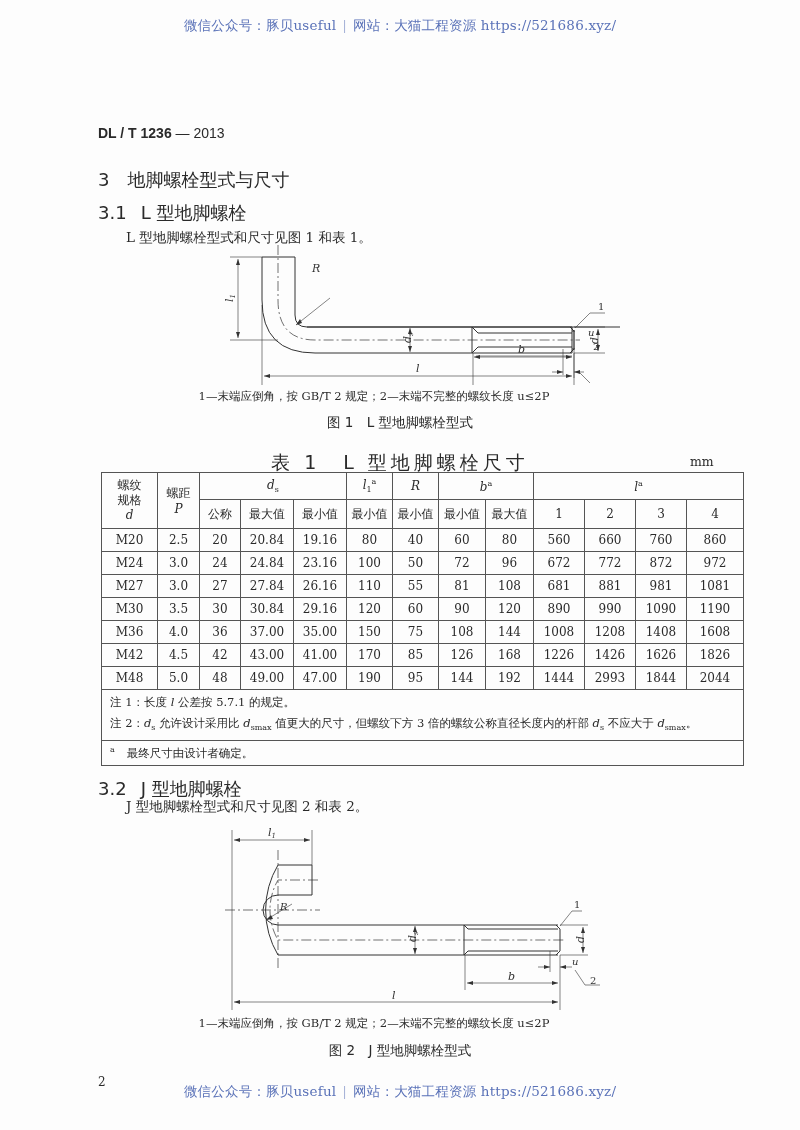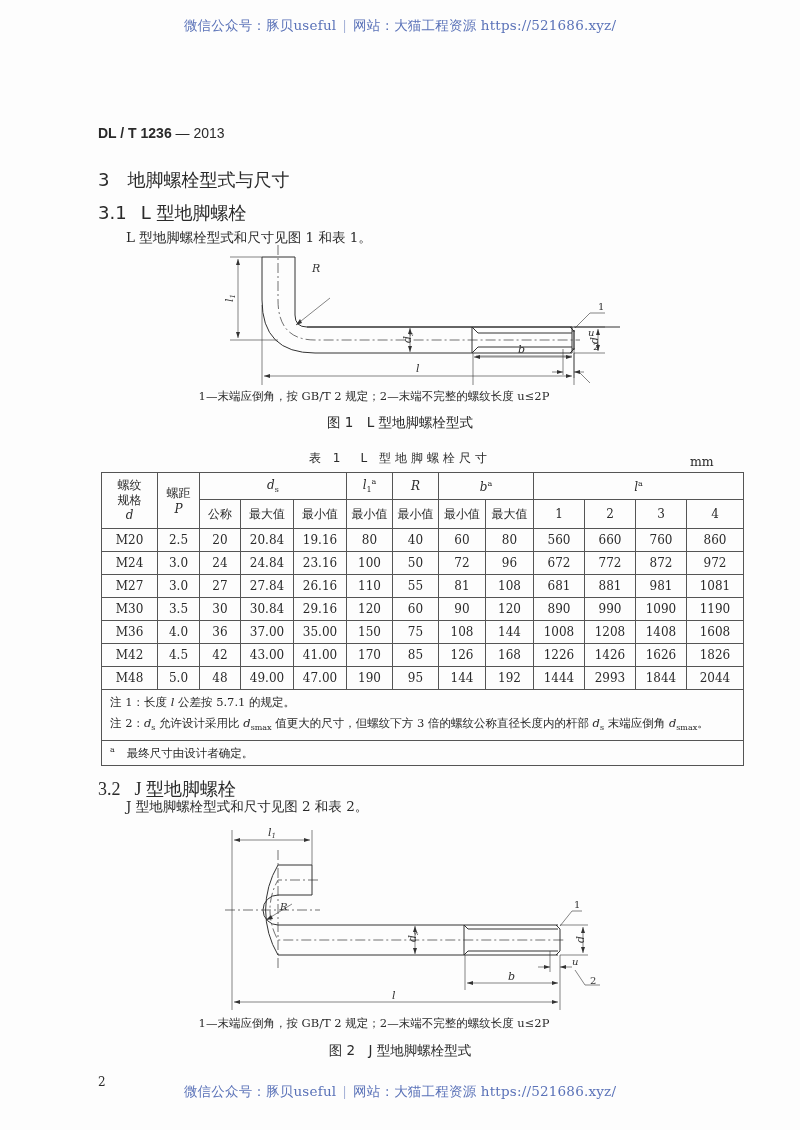--- a/index.html
+++ b/index.html
@@ -12,21 +12,21 @@
     left: 0; width: 800px; text-align: center; font-size: 13.5px; color: #5a72b8;
     font-family: "DejaVu Serif", serif; letter-spacing: 0.2px;
   }
   .watermark .sep { color: #a8b4d8; margin: 0 6px; }
   .std-code { left: 98px; top: 125px; font-family: "Liberation Sans", sans-serif; font-size: 14px; font-weight: bold; }
   .std-code .year { font-weight: normal; }
   .h3 { font-family: "DejaVu Sans", sans-serif; font-size: 18px; }
   .para { font-size: 13.5px; }
   .caption-note { font-size: 11.5px; width: 748px; text-align: center; left: 0; }
   .fig-title { font-family: "DejaVu Sans", sans-serif; font-size: 13.5px; width: 800px; left: 0; text-align: center; }
-  .tbl-title { font-family: "DejaVu Sans", sans-serif; font-size: 12px; left: 0; width: 800px; text-align: center; letter-spacing: 4px; }
+  .tbl-title { font-family: "DejaVu Sans", sans-serif; font-size: 19px; left: 0; width: 800px; text-align: center; letter-spacing: 4px; }
   .unit { left: 690px; top: 454px; font-size: 12.5px; }
   table.spec {
     position: absolute; left: 101px; top: 472px; width: 642px;
     border-collapse: collapse; font-size: 12px; table-layout: fixed;
   }
   table.spec td { border: 1px solid #555; text-align: center; padding: 0; height: 22px; }
   table.spec tr.h1 td { height: 26px; }
   table.spec tr.h2 td { height: 28px; }
   table.spec td.notes { text-align: left; padding: 2px 8px; font-size: 11.5px; line-height: 21px; height: auto; }
   table.spec td.foot { text-align: left; padding: 0 8px; font-size: 11.5px; height: 24px; }
@@ -288,32 +288,32 @@
         <td>144</td>
         <td>192</td>
         <td>1444</td>
         <td>2993</td>
         <td>1844</td>
         <td>2044</td>
   </tr>
   <tr>
     <td colspan="13" class="notes">
       <div><span>注 1：长度 </span><i class="v">l</i><span> 公差按 5.7.1 的规定。</span></div>
-      <div><span>注 2：</span><i class="v">d</i><sub>s</sub><span> 允许设计采用比 </span><i class="v">d</i><sub>smax</sub><span> 值更大的尺寸，但螺纹下方 3 倍的螺纹公称直径长度内的杆部 </span><i class="v">d</i><sub>s</sub><span> 末端应倒角 </span><i class="v">d</i><sub>smax</sub><span>。</span></div>
+      <div><span>注 2：</span><i class="v">d</i><sub>s</sub><span> 允许设计采用比 </span><i class="v">d</i><sub>smax</sub><span> 值更大的尺寸，但螺纹下方 3 倍的螺纹公称直径长度内的杆部 </span><i class="v">d</i><sub>s</sub><span> 不应大于 </span><i class="v">d</i><sub>smax</sub><span>。</span></div>
     </td>
   </tr>
   <tr>
     <td colspan="13" class="foot">
       <sup>a</sup><span style="display:inline-block;width:12px;"></span><span>最终尺寸由设计者确定。</span>
     </td>
   </tr>
 </tbody>
   </table>
 
-<div class="abs h3" style="left:98px; top:777px;font-family:Liberation Serif, serif;">
+<div class="abs h3" style="left:98px; top:777px;">
   <span>3.2</span><span style="display:inline-block;width:14px;"></span><span>J 型地脚螺栓</span>
 </div>
 <div class="abs para" style="left:126px; top:798px;">J 型地脚螺栓型式和尺寸见图 2 和表 2。</div>
 
 <svg class="drawing" style="left:170px; top:820px;" width="440" height="200" viewBox="0 0 440 200">
   <g stroke="#333" fill="none" stroke-width="1">
 
     <path d="M142,45 L108,45 A88,88 0 0 0 108,135"></path>
     <path d="M108,135 L388,135"></path>
 

